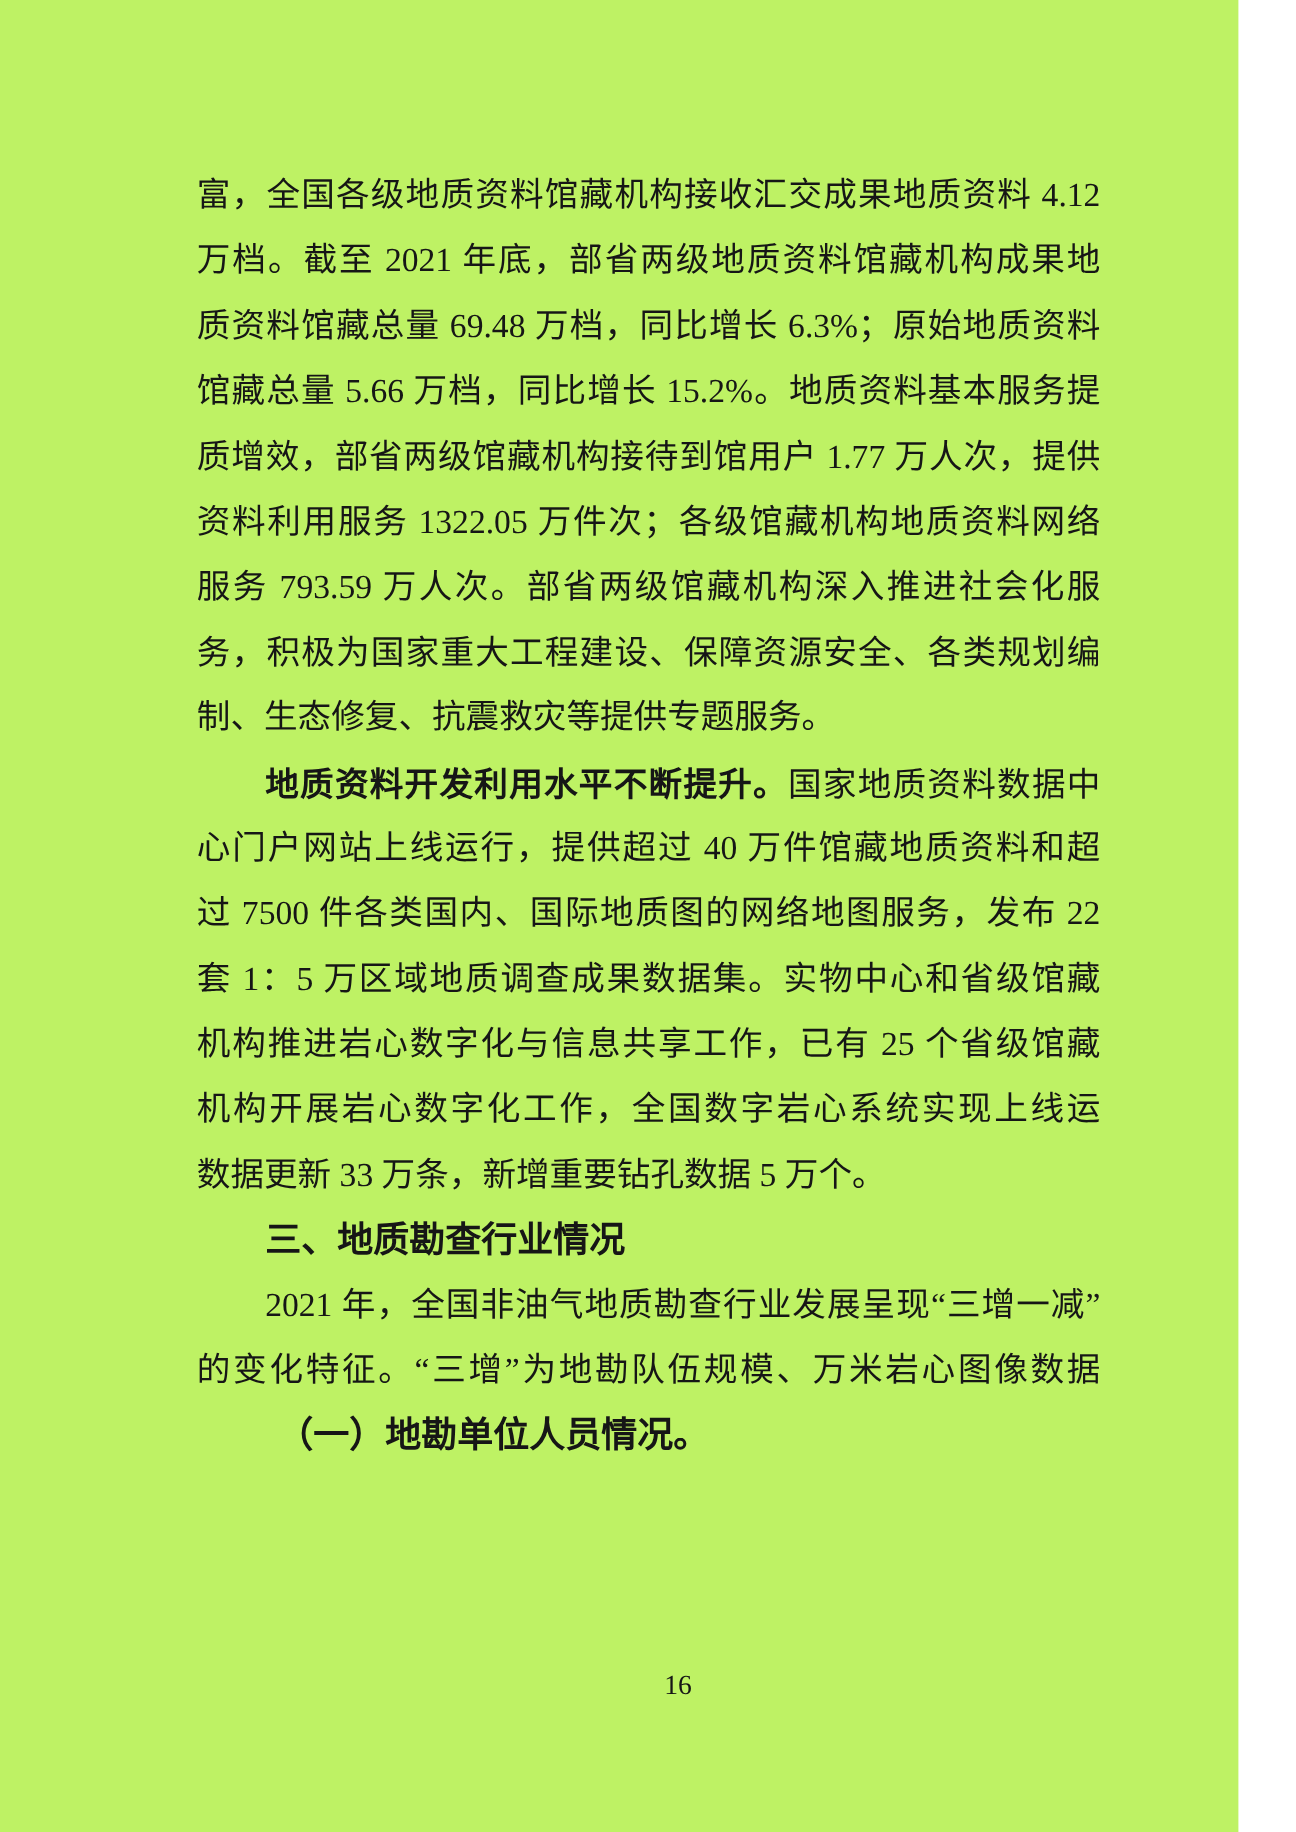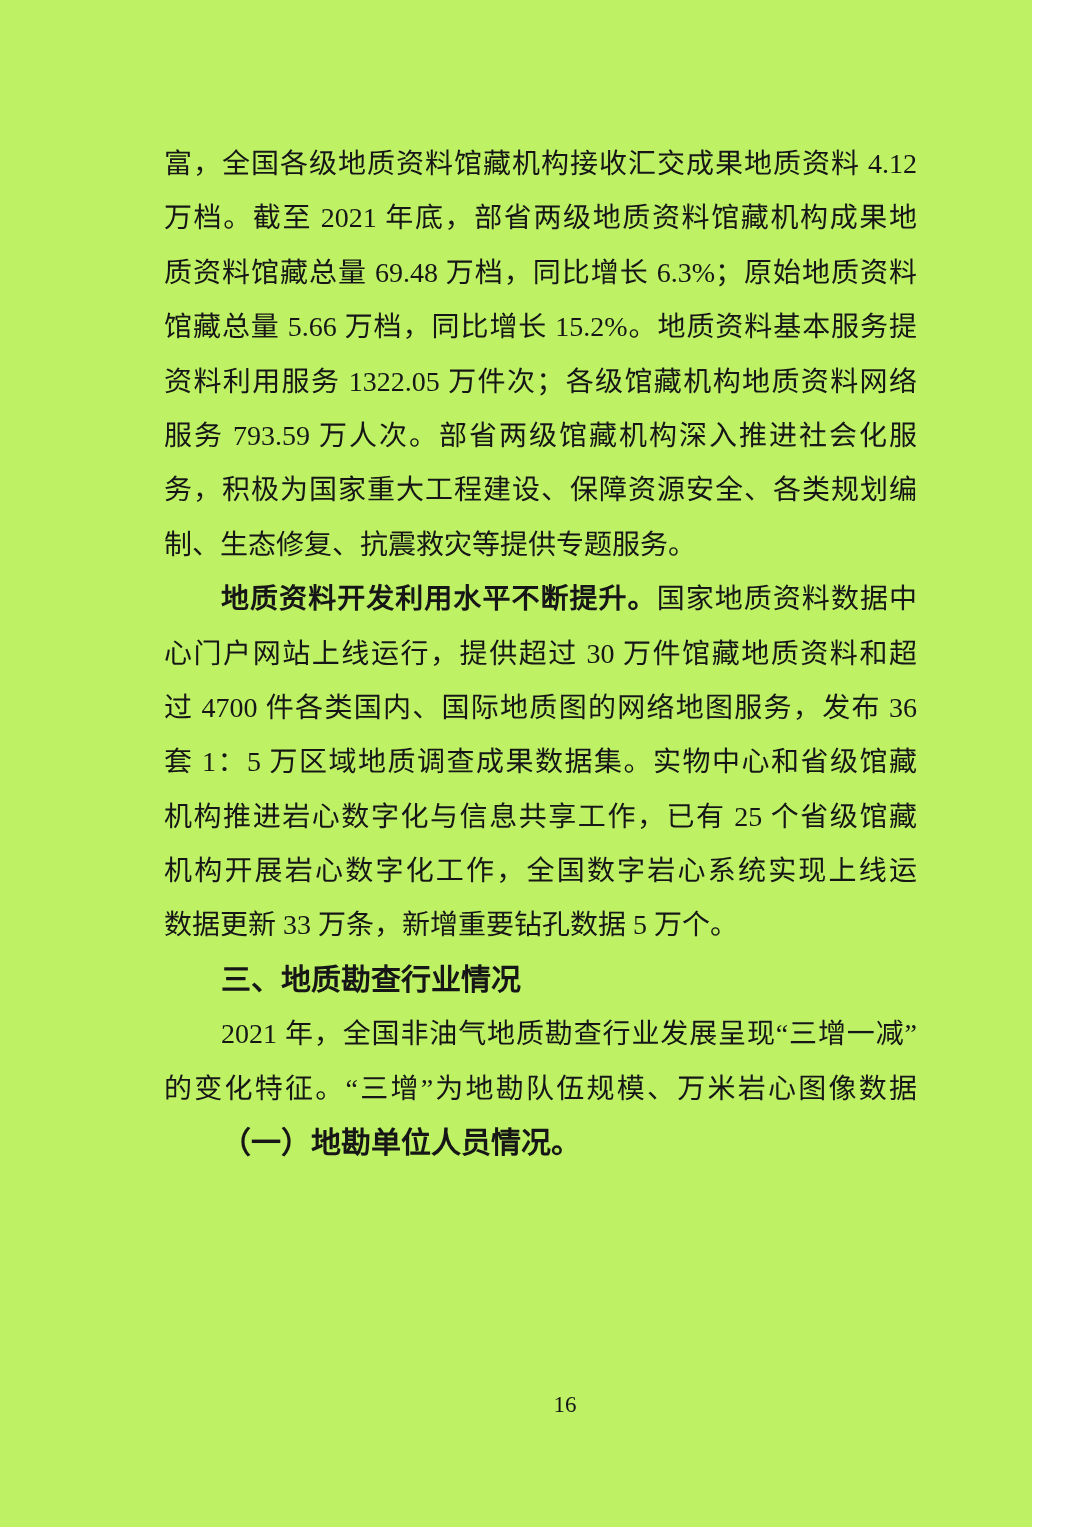--- a/index.html
+++ b/index.html
@@ -42,20 +42,21 @@
   .line.ind { text-indent: 57px; }
   .line.big { font-size: 30px; }
   .run.body { font-family: "Liberation Serif", "DejaVu Serif", serif; }
   .run.hei {
     font-family: "Liberation Sans", "DejaVu Sans", sans-serif;
     font-weight: bold;
   }
   .run.kai {
     font-family: "Liberation Serif", "DejaVu Serif", serif;
     font-weight: bold;
+    margin-left: 10px;
   }
   .pageno {
     position: absolute;
     left: 0;
     top: 1392px;
     width: 1080px;
     text-align: center;
     font-size: 23px;
     color: #161616;
     font-family: "Liberation Serif", "DejaVu Serif", serif;
@@ -64,27 +65,28 @@
 </style>
 </head>
 <body>
 
 <div class="page">
   <div class="textblock">
       <div class="line j"><span class="run body">富，全国各级地质资料馆藏机构接收汇交成果地质资料 4.12</span></div>
       <div class="line j"><span class="run body">万档。截至 2021 年底，部省两级地质资料馆藏机构成果地</span></div>
       <div class="line j"><span class="run body">质资料馆藏总量 69.48 万档，同比增长 6.3%；原始地质资料</span></div>
       <div class="line j"><span class="run body">馆藏总量 5.66 万档，同比增长 15.2%。地质资料基本服务提</span></div>
+      <div class="line j"><span class="run body">质增效，部省两级馆藏机构接待到馆用户 1.77 万人次，提供</span></div>
       <div class="line j"><span class="run body">资料利用服务 1322.05 万件次；各级馆藏机构地质资料网络</span></div>
       <div class="line j"><span class="run body">服务 793.59 万人次。部省两级馆藏机构深入推进社会化服</span></div>
       <div class="line j"><span class="run body">务，积极为国家重大工程建设、保障资源安全、各类规划编</span></div>
       <div class="line nj"><span class="run body">制、生态修复、抗震救灾等提供专题服务。</span></div>
       <div class="line j ind"><span class="run hei">地质资料开发利用水平不断提升。</span><span class="run body">国家地质资料数据中</span></div>
-      <div class="line j"><span class="run body">心门户网站上线运行，提供超过 30 万件馆藏地质资料和超</span></div>
-      <div class="line j"><span class="run body">过 4700 件各类国内、国际地质图的网络地图服务，发布 36</span></div>
+      <div class="line j"><span class="run body">心门户网站上线运行，提供超过 40 万件馆藏地质资料和超</span></div>
+      <div class="line j"><span class="run body">过 7500 件各类国内、国际地质图的网络地图服务，发布 22</span></div>
       <div class="line j"><span class="run body">套 1：5 万区域地质调查成果数据集。实物中心和省级馆藏</span></div>
       <div class="line j"><span class="run body">机构推进岩心数字化与信息共享工作，已有 25 个省级馆藏</span></div>
       <div class="line j"><span class="run body">机构开展岩心数字化工作，全国数字岩心系统实现上线运</span></div>
       <div class="line nj"><span class="run body">数据更新 33 万条，新增重要钻孔数据 5 万个。</span></div>
       <div class="line nj ind big"><span class="run hei">三、地质勘查行业情况</span></div>
       <div class="line j ind"><span class="run body">2021 年，全国非油气地质勘查行业发展呈现“三增一减”</span></div>
       <div class="line j"><span class="run body">的变化特征。“三增”为地勘队伍规模、万米岩心图像数据</span></div>
       <div class="line nj ind big"><span class="run kai">（一）地勘单位人员情况。</span></div>
     </div>
   <div class="pageno">16</div>

